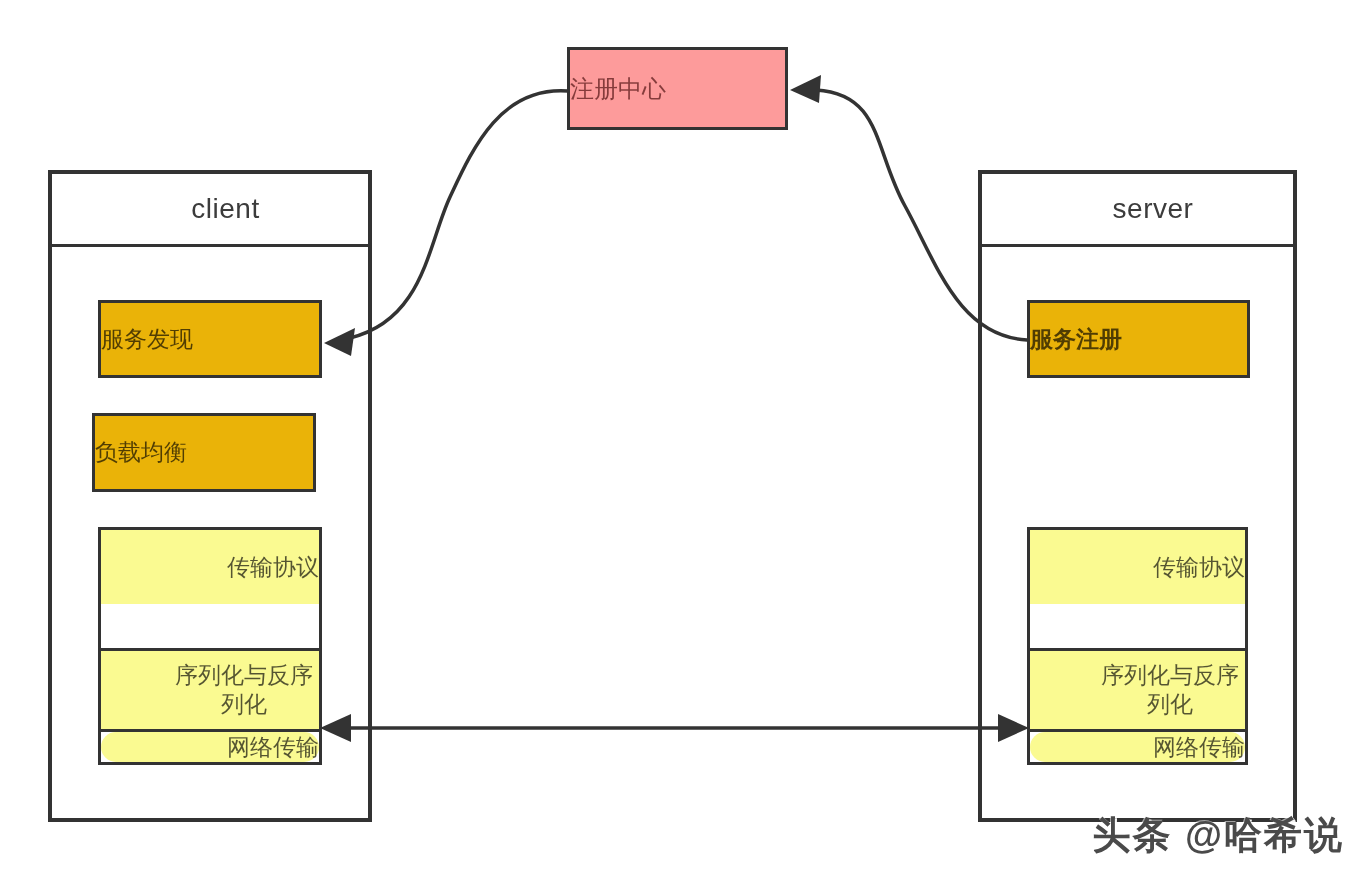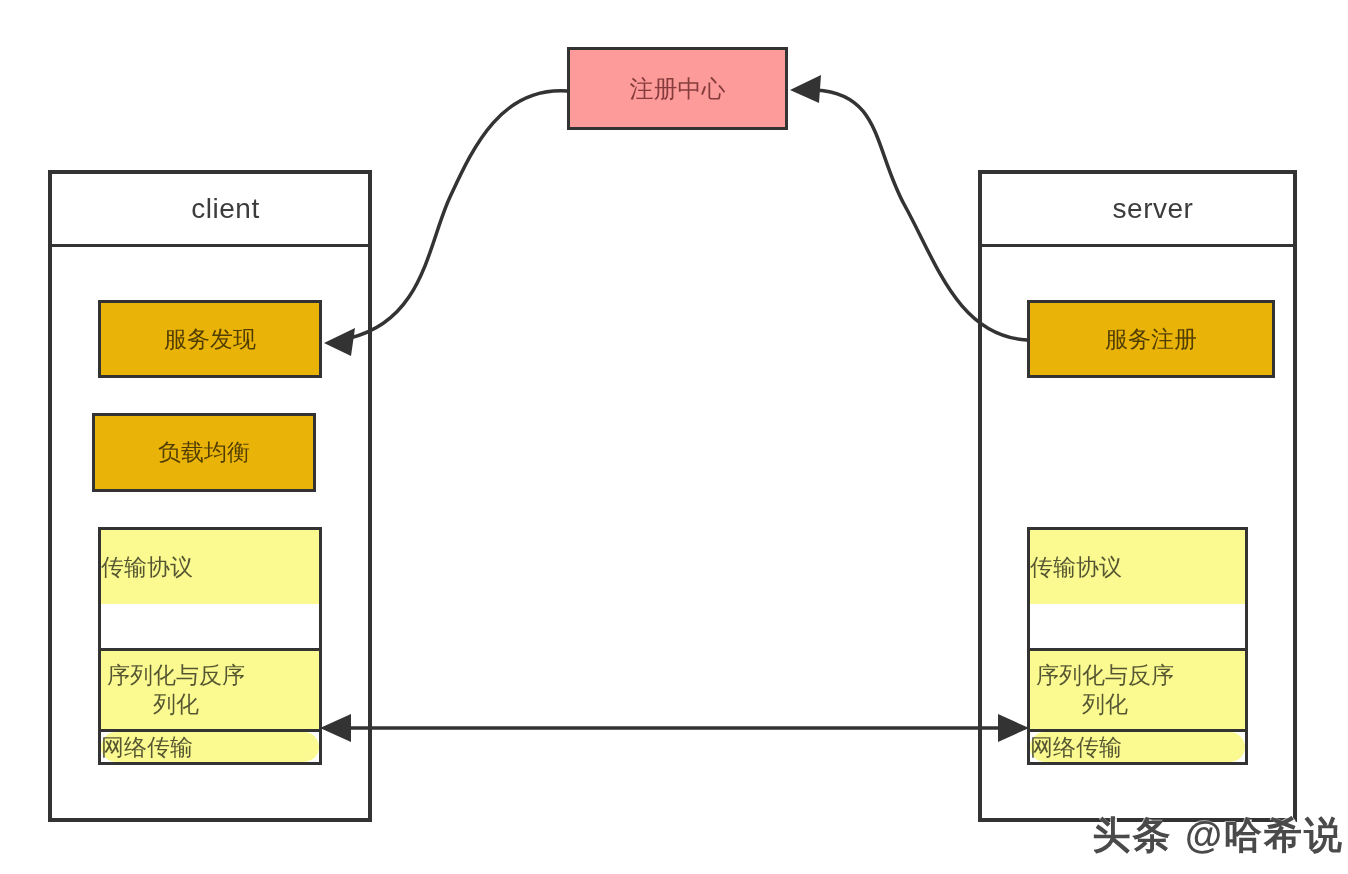--- a/index.html
+++ b/index.html
@@ -2,45 +2,45 @@
 <html><head>
 <meta charset="utf-8">
 <style>
   html,body{margin:0;padding:0;background:#fff;}
   .canvas{
     position:relative;width:1348px;height:874px;background:#ffffff;overflow:hidden;
     font-family:"Liberation Sans","DejaVu Sans",sans-serif;
   }
   .node{
     position:absolute;box-sizing:border-box;border:3px solid #333333;
-    display:flex;align-items:center;justify-content:center;text-align:center;
+    display:flex;align-items:center;text-align:center;
   }
   .node .lbl{font-size:23px;color:rgba(0,0,0,0.66);line-height:1.25;}
   
   .registry{left:567px;top:47px;width:221px;height:83px;background:#FD9B9B;}
   .registry .lbl{font-size:24px;color:rgba(60,0,0,0.62);}
   
   .outer{position:absolute;box-sizing:border-box;border:4px solid #333333;background:#ffffff;}
   .outer.client{left:48px;top:170px;width:324px;height:652px;}
   .outer.server{left:978px;top:170px;width:319px;height:652px;}
   .outer-header{
     box-sizing:border-box;height:73px;border-bottom:3px solid #333333;
     display:flex;align-items:center;justify-content:center;
     font-size:28px;color:#3C3C3C;letter-spacing:0.5px;padding-left:31px;
   }
   
   .orange{background:#eab308;}
   .sd-client{left:98px;top:300px;width:224px;height:78px;}
   .lb-client{left:92px;top:413px;width:224px;height:79px;}
-  .sr-server{left:1027px;top:300px;width:248px;height:78px;}
+  .sr-server{left:1027px;top:300px;width:223px;height:78px;font-weight:bold;}
   .stack{position:absolute;box-sizing:border-box;border:3px solid #333333;display:flex;flex-direction:column;}
   .stack.client-stack{left:98px;top:527px;width:224px;height:238px;}
   .stack.server-stack{left:1027px;top:527px;width:221px;height:238px;}
   .cell{
-    box-sizing:border-box;display:flex;align-items:center;justify-content:flex-start;text-align:center;
+    box-sizing:border-box;display:flex;align-items:center;justify-content:flex-end;text-align:center;
     background:#FAFA91;
   }
   .cell-1{height:74px;}
   .cell-2{height:84px;border-top:3px solid #333333;border-bottom:3px solid #333333;margin-top:44px;}
   .cell-3{flex:1;border-radius:32px;}
   .cell .lbl{font-size:23px;color:rgba(0,0,0,0.66);line-height:1.25;}
   .wrap-narrow{display:inline-block;max-width:150px;}
   
   .arrows{position:absolute;left:0;top:0;width:1348px;height:874px;pointer-events:none;z-index:5;}
   

